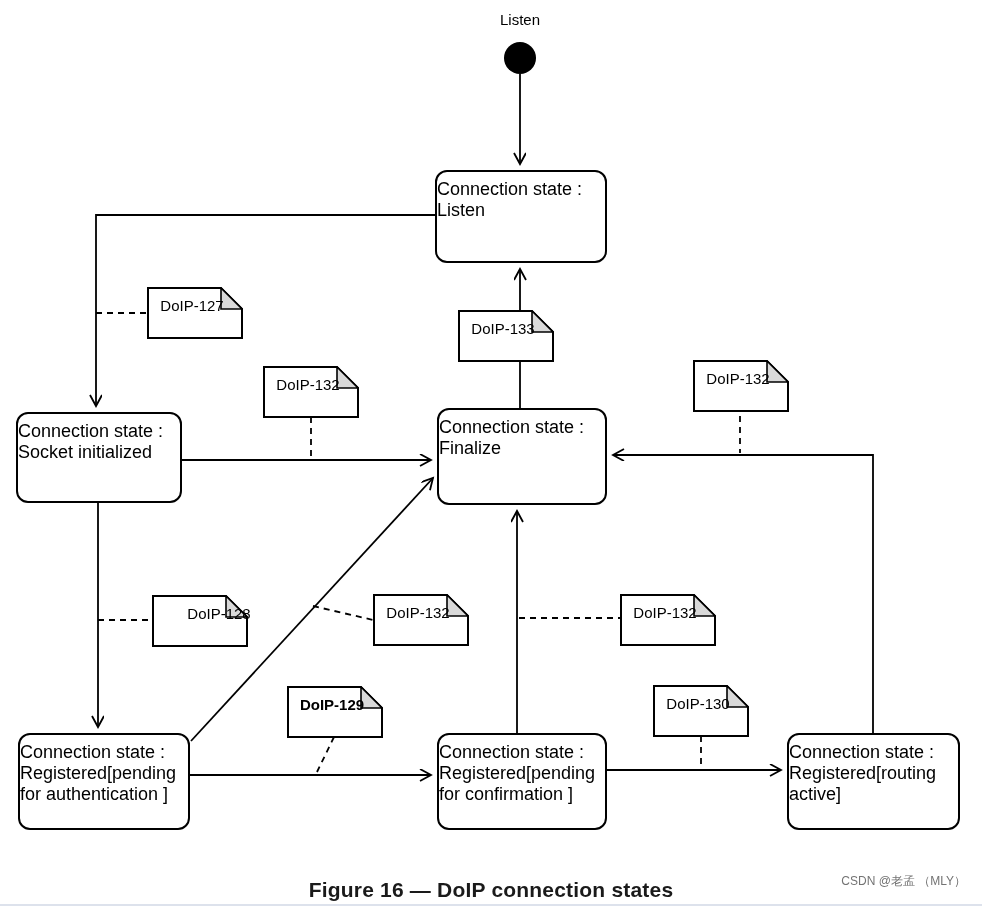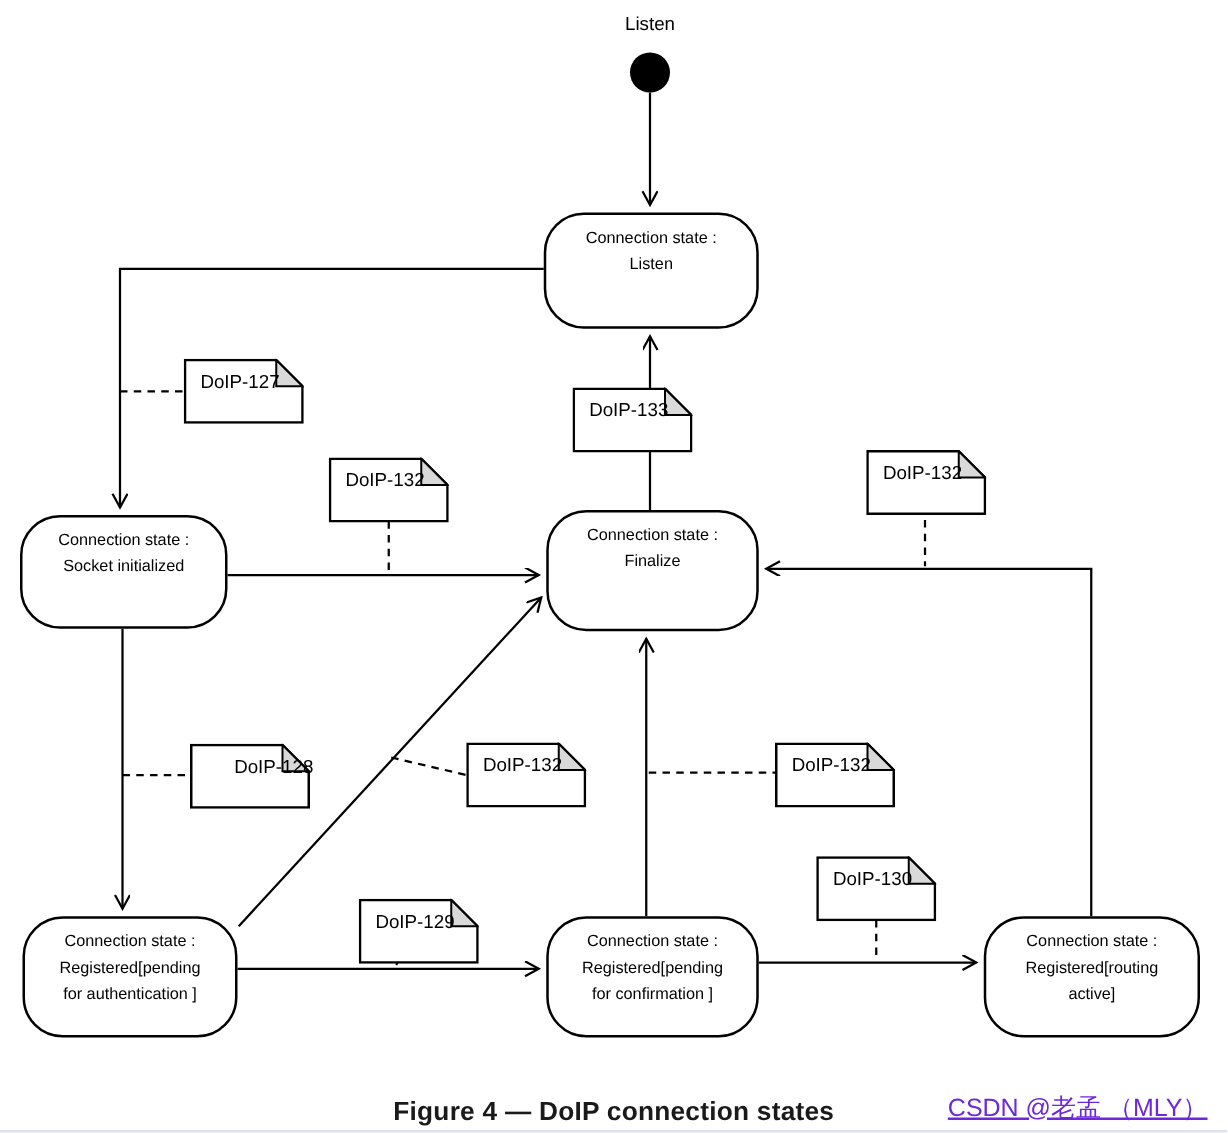--- a/index.html
+++ b/index.html
@@ -9,24 +9,24 @@
     background:#ffffff;
     font-family:"Liberation Sans","DejaVu Sans",sans-serif;
     overflow:hidden;
   }
   #connector-layer{position:absolute;left:0;top:0;width:982px;height:907px;}
   .state{
     position:absolute;
     box-sizing:border-box;
     background:#ffffff;
     border:2px solid #000000;
-    border-radius:32px;
-    text-align:center;
+    border-radius:12px;
+    text-align:left;
     padding-top:7px;
-    font-size:13px;
+    font-size:18px;
     line-height:21px;
     color:#000000;
     white-space:pre-line;
     z-index:2;
   }
   .note{
     position:absolute;
     width:96px;height:36px;
     z-index:3;
   }
@@ -43,23 +43,22 @@
   }
   #figure-caption{
     position:absolute;left:0;top:878px;width:982px;
     text-align:center;
     font-size:21px;font-weight:bold;color:#1a1a1a;
     letter-spacing:0.2px;
     z-index:2;
   }
   #watermark{
     position:absolute;right:16px;top:873px;
-    font-size:20px;color:#6d28d9;
+    font-size:12px;color:#737373;
     z-index:2;
-    text-decoration:underline;
   }
   #page-divider{
     position:absolute;left:0;top:904px;width:982px;height:2px;
     background:#dde2ec;z-index:1;
   }
 </style>
 </head>
 <body>
 
 <div id="canvas">
@@ -177,33 +176,33 @@
   </div>
 
   <div class="note" style="left:620px;top:594px;">
     <svg width="96" height="52" viewBox="0 0 96 52">
       <polygon points="1,1 74,1 95,22 95,51 1,51" fill="#ffffff" stroke="#000" stroke-width="2"></polygon>
       <polygon points="74,1 74,22 95,22" fill="#d9d9d9" stroke="#000" stroke-width="1.6"></polygon>
     </svg>
     <span class="note-label">DoIP-132</span>
   </div>
 
-  <div class="note" style="left:287px;top:719px;">
+  <div class="note" style="left:287px;top:686px;font-weight:bold;">
     <svg width="96" height="52" viewBox="0 0 96 52">
       <polygon points="1,1 74,1 95,22 95,51 1,51" fill="#ffffff" stroke="#000" stroke-width="2"></polygon>
       <polygon points="74,1 74,22 95,22" fill="#d9d9d9" stroke="#000" stroke-width="1.6"></polygon>
     </svg>
     <span class="note-label">DoIP-129</span>
   </div>
 
   <div class="note" style="left:653px;top:685px;">
     <svg width="96" height="52" viewBox="0 0 96 52">
       <polygon points="1,1 74,1 95,22 95,51 1,51" fill="#ffffff" stroke="#000" stroke-width="2"></polygon>
       <polygon points="74,1 74,22 95,22" fill="#d9d9d9" stroke="#000" stroke-width="1.6"></polygon>
     </svg>
     <span class="note-label">DoIP-130</span>
   </div>
 
-  <div id="figure-caption">Figure 4 — DoIP connection states</div>
+  <div id="figure-caption">Figure 16 — DoIP connection states</div>
   <div id="watermark">CSDN @老孟 （MLY）</div>
   <div id="page-divider"></div>
 
 </div>
 
 </body></html>

